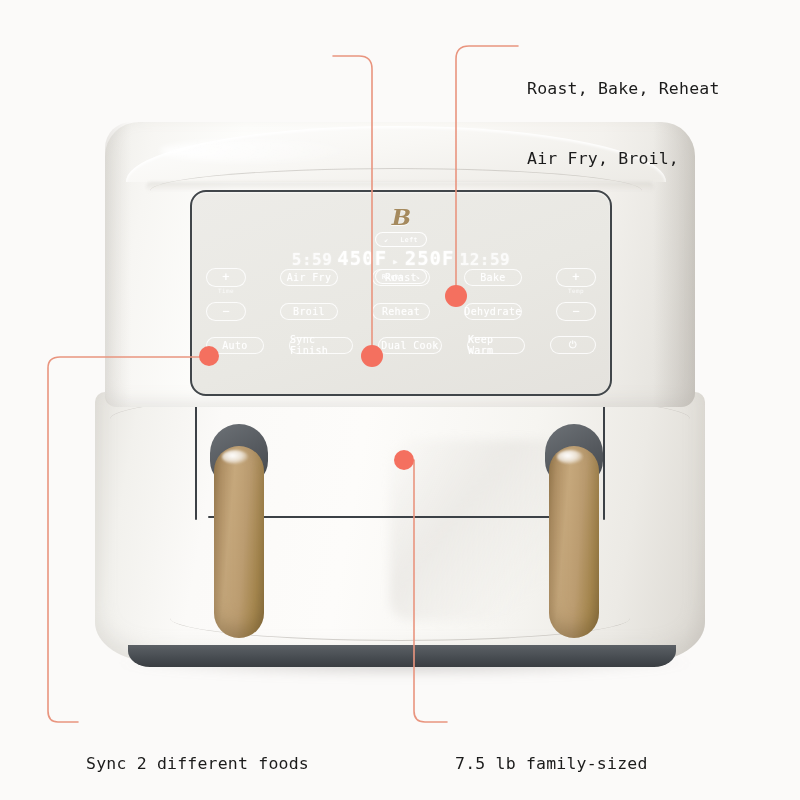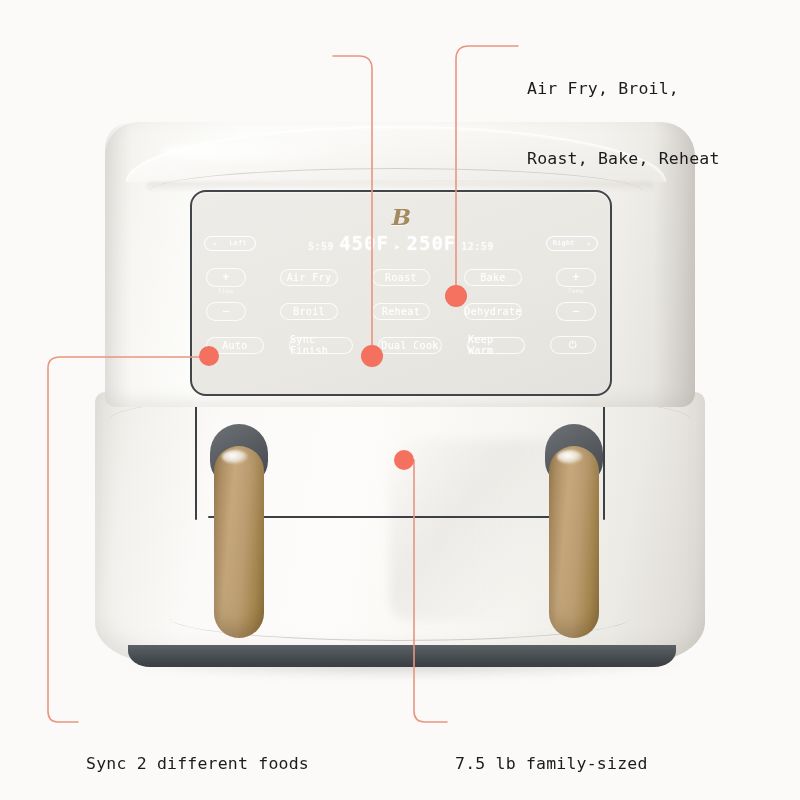--- a/index.html
+++ b/index.html
@@ -136,20 +136,21 @@
   
   .lcd-row {
     position: absolute;
     left: 0; top: 40px;
     width: 100%;
     display: flex;
     align-items: center;
     justify-content: space-between;
     padding: 0 12px;
     box-sizing: border-box;
+    flex-direction: column;
   }
   .pill {
     border: 1px solid rgba(255,255,255,0.95);
     border-radius: 999px;
     color: rgba(255,255,255,0.98);
     font-size: 6.5px;
     letter-spacing: 0.4px;
     display: flex;
     align-items: center;
     justify-content: center;
@@ -162,21 +163,21 @@
   .lcd {
     color: rgba(255,255,255,0.93);
     font-size: 19px;
     letter-spacing: 1px;
     font-weight: 700;
     text-shadow: 0 0 2px rgba(255,255,255,0.55);
     display: flex;
     align-items: baseline;
     gap: 5px;
   }
-  .lcd .small { font-size: 10px; letter-spacing: 0.5px; opacity: 0.88; }
+  .lcd .small { font-size: 16px; letter-spacing: 0.5px; opacity: 0.88; }
   .lcd .arrow { font-size: 11px; opacity: 0.9; }
 
   
   .btn-grid {
     position: absolute;
     left: 0; top: 68px;
     width: 100%;
     box-sizing: border-box;
     padding: 0 14px;
   }
@@ -413,22 +414,22 @@
     </g>
   </svg>
 
   <div class="dot" style="left:361px; top:345px; width:22px; height:22px;"></div>
   <div class="dot" style="left:445px; top:285px; width:22px; height:22px;"></div>
   <div class="dot" style="left:199px; top:346px; width:20px; height:20px;"></div>
   <div class="dot" style="left:394px; top:450px; width:20px; height:20px;"></div>
 
 
   <div class="callout" id="callout-modes">
+    <div>Roast, Bake, Reheat</div>
     <div>Air Fry, Broil,</div>
-    <div>Roast, Bake, Reheat</div>
   </div>
 
   <div class="callout" id="callout-sync">
     <div>Sync 2 different foods</div>
     
     
   </div>
 
   <div class="callout" id="callout-cap">
     <div>7.5 lb family-sized</div>

